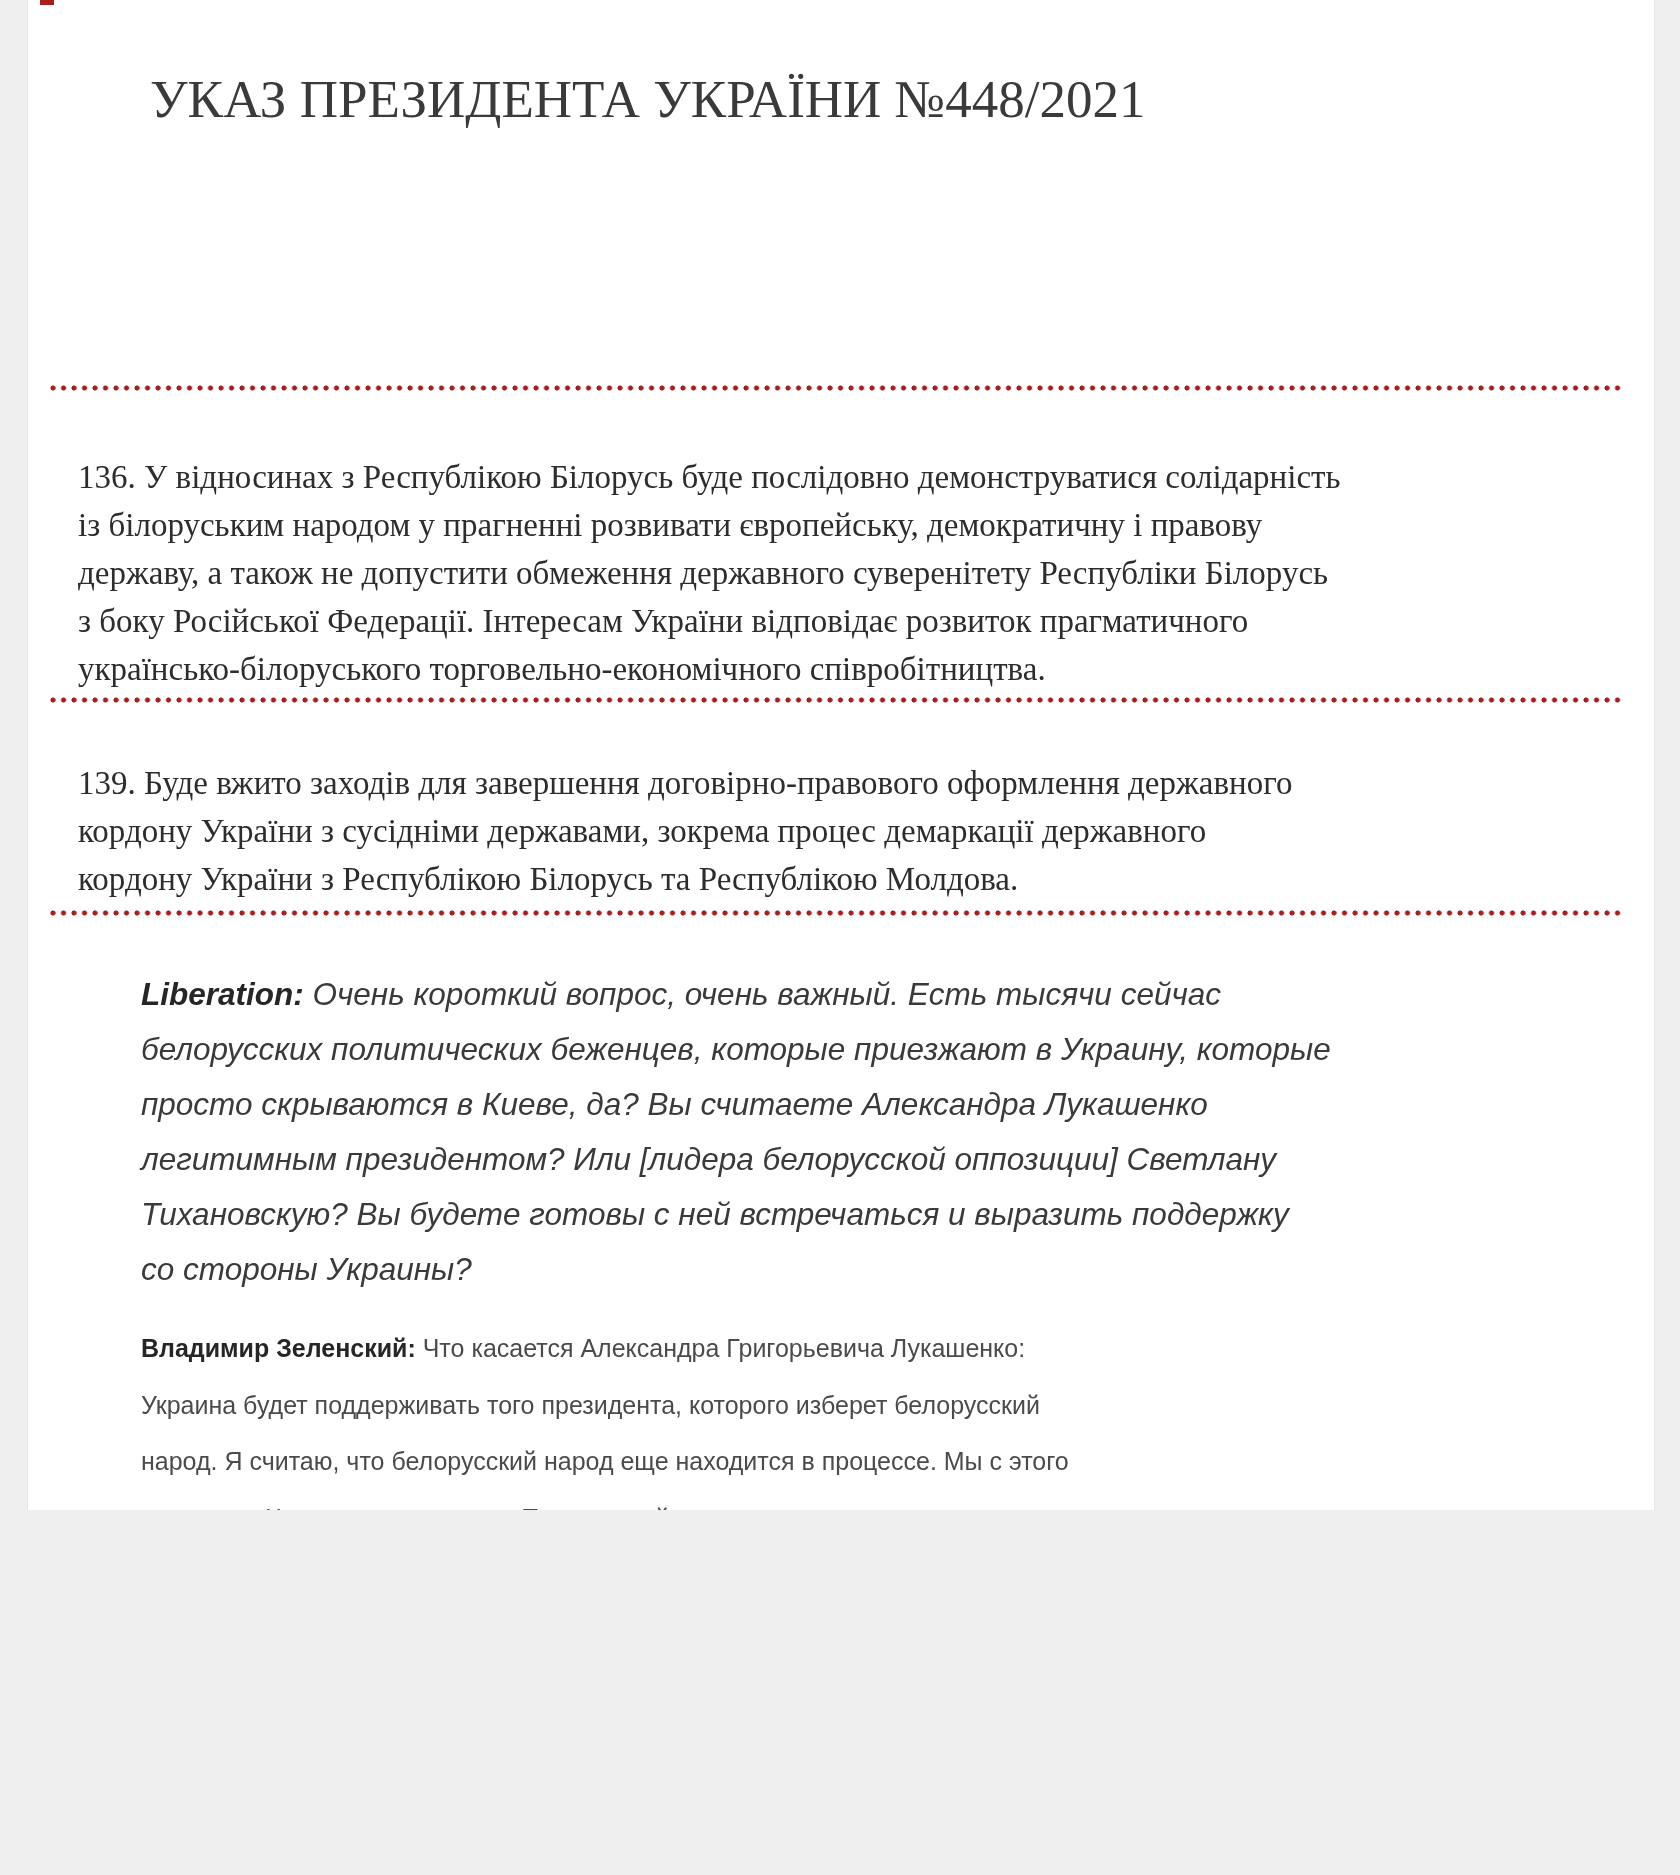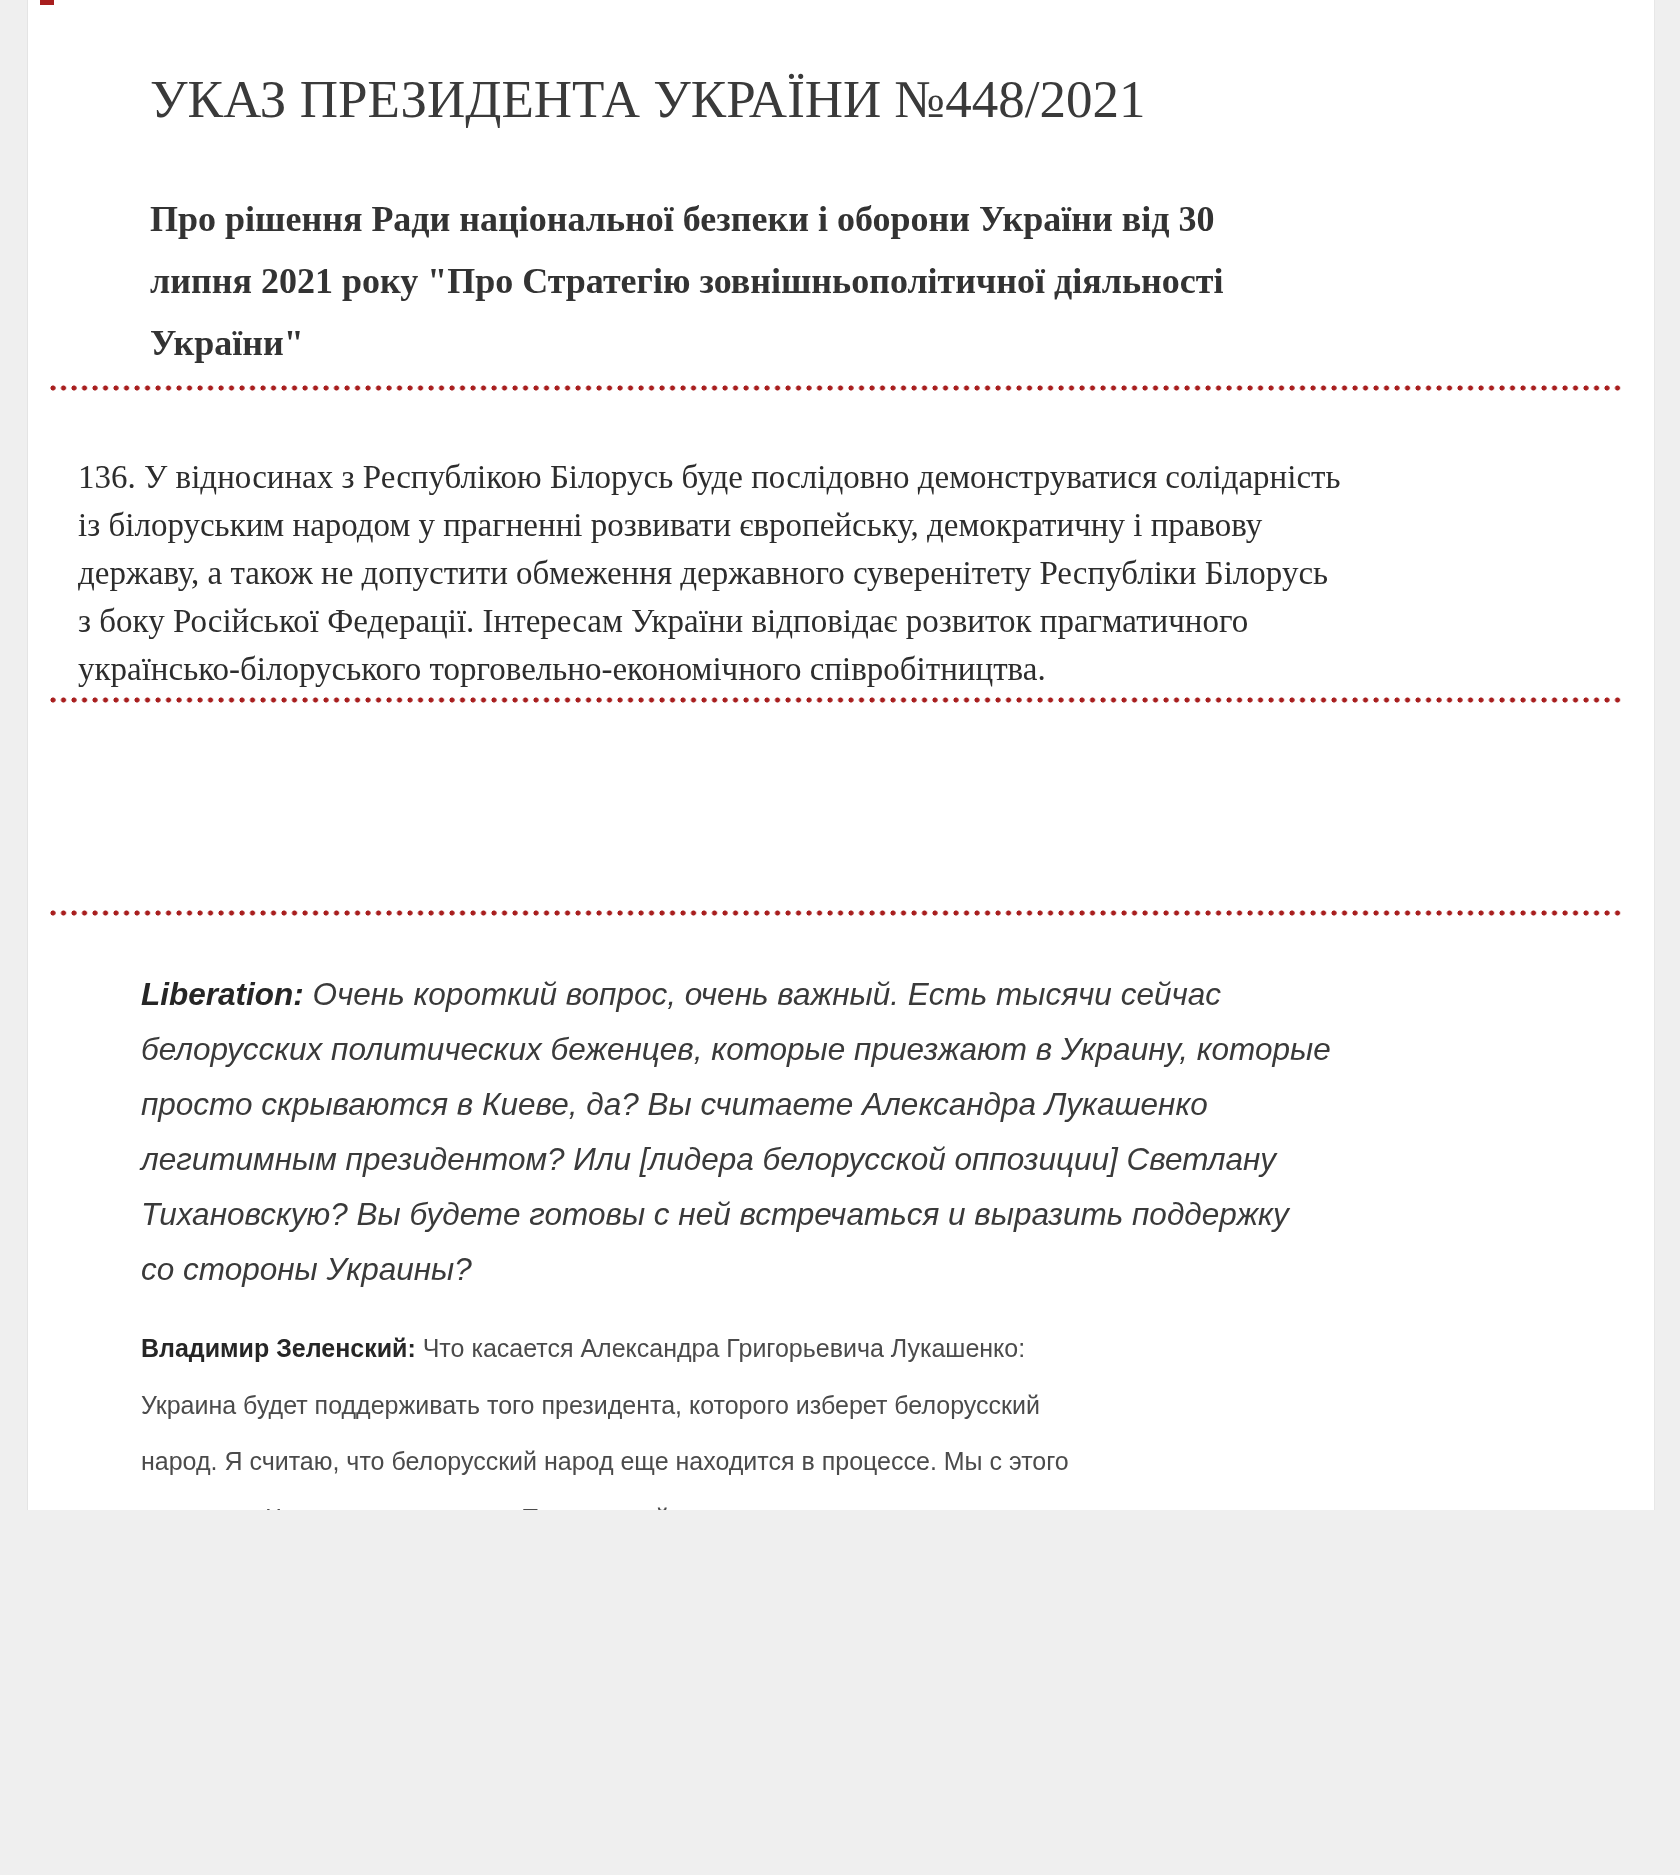--- a/index.html
+++ b/index.html
@@ -62,34 +62,34 @@
 </head>
 <body>
 
 <div class="stage">
   <div class="page">
 
     <div class="red-dash"></div>
 
     <h1 class="abs title">УКАЗ ПРЕЗИДЕНТА УКРАЇНИ №448/2021</h1>
 
-    <h2 class="abs subtitle">Про рішення Ради національної безпеки і оборони України від 30
-липня 2021 року "Про Стратегію зовнішньополітичної діяльності
-України"</h2>
 
     <div class="abs dots dots1"></div>
 
     <p class="abs decree p136">136. У відносинах з Республікою Білорусь буде послідовно демонструватися солідарність
 із білоруським народом у прагненні розвивати європейську, демократичну і правову
 державу, а також не допустити обмеження державного суверенітету Республіки Білорусь
 з боку Російської Федерації. Інтересам України відповідає розвиток прагматичного
 українсько-білоруського торговельно-економічного співробітництва.</p>
 
     <div class="abs dots dots2"></div>
 
+    <p class="abs decree p139">139. Буде вжито заходів для завершення договірно-правового оформлення державного
+кордону України з сусідніми державами, зокрема процес демаркації державного
+кордону України з Республікою Білорусь та Республікою Молдова.</p>
 
     <div class="abs dots dots3"></div>
 
     <p class="abs interview question"><b class="speaker">Liberation:</b><span> Очень короткий вопрос, очень важный. Есть тысячи сейчас
 белорусских политических беженцев, которые приезжают в Украину, которые
 просто скрываются в Киеве, да? Вы считаете Александра Лукашенко
 легитимным президентом? Или [лидера белорусской оппозиции] Светлану
 Тихановскую? Вы будете готовы с ней встречаться и выразить поддержку
 со стороны Украины?</span></p>
 

